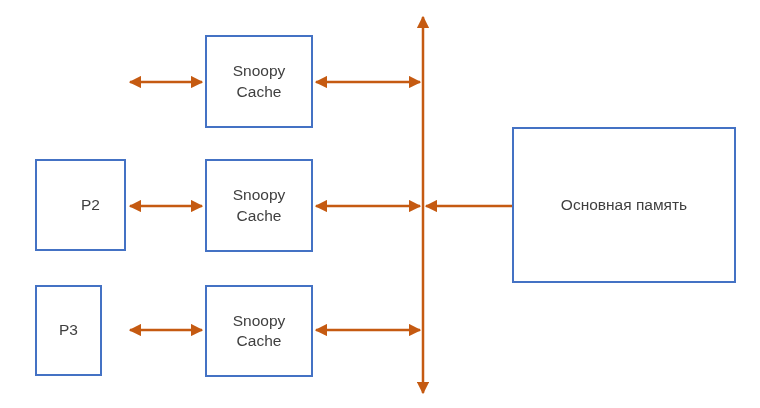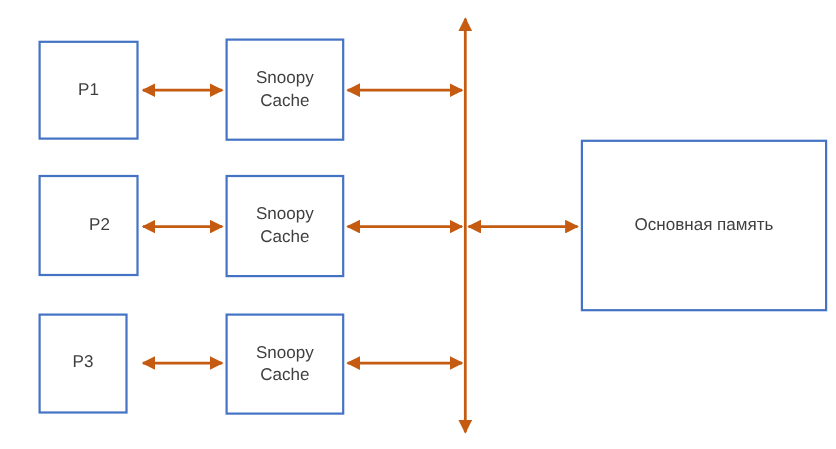--- a/index.html
+++ b/index.html
@@ -43,25 +43,25 @@
     text-align: center;
     color: var(--text);
     font-size: 15.5px;
     line-height: 1.3;
   }
   .box .label {
     white-space: pre-line;
   }
   .proc-1 { left: 35px;  top: 37px;  width: 91px;  height: 90px; }
   .proc-2 { left: 35px;  top: 159px; width: 91px;  height: 92px; padding-left: 20px; }
-  .proc-3 { left: 35px;  top: 285px; width: 81px;  height: 91px; }
+  .proc-3 { left: 35px;  top: 285px; width: 67px;  height: 91px; }
   .cache-1 { left: 205px; top: 35px;  width: 108px; height: 93px; }
   .cache-2 { left: 205px; top: 159px; width: 108px; height: 93px; }
   .cache-3 { left: 205px; top: 285px; width: 108px; height: 92px; }
-  .memory { left: 528px; top: 127px; width: 224px; height: 156px; }
+  .memory { left: 512px; top: 127px; width: 224px; height: 156px; }
 </style>
 </head>
 <body>
 
 <div class="canvas">
 
   <svg class="arrows-layer" width="760" height="408" viewBox="0 0 760 408" xmlns="http://www.w3.org/2000/svg">
     <defs>
       <marker id="ah" viewBox="0 0 10 10" refX="9" refY="5" markerWidth="5" markerHeight="5" orient="auto-start-reverse">
         <path class="arrowhead-shape" d="M0,0 L10,5 L0,10 Z"></path>
@@ -74,23 +74,20 @@
     <line class="arrow" x1="316" y1="82" x2="420" y2="82" marker-start="url(#ah)" marker-end="url(#ah)"></line>
 
     <line class="arrow" x1="130" y1="206" x2="202" y2="206" marker-start="url(#ah)" marker-end="url(#ah)"></line>
     <line class="arrow" x1="316" y1="206" x2="420" y2="206" marker-start="url(#ah)" marker-end="url(#ah)"></line>
     <line class="arrow" x1="426" y1="206" x2="525" y2="206" marker-start="url(#ah)" marker-end="url(#ah)"></line>
 
     <line class="arrow" x1="130" y1="330" x2="202" y2="330" marker-start="url(#ah)" marker-end="url(#ah)"></line>
     <line class="arrow" x1="316" y1="330" x2="420" y2="330" marker-start="url(#ah)" marker-end="url(#ah)"></line>
   </svg>
 
-  <div class="box proc-1">
-    <span class="label">P1</span>
-  </div>
   <div class="box proc-2">
     <span class="label">P2</span>
   </div>
   <div class="box proc-3">
     <span class="label">P3</span>
   </div>
 
   <div class="box cache-1">
     <span class="label">Snoopy
 Cache</span>

